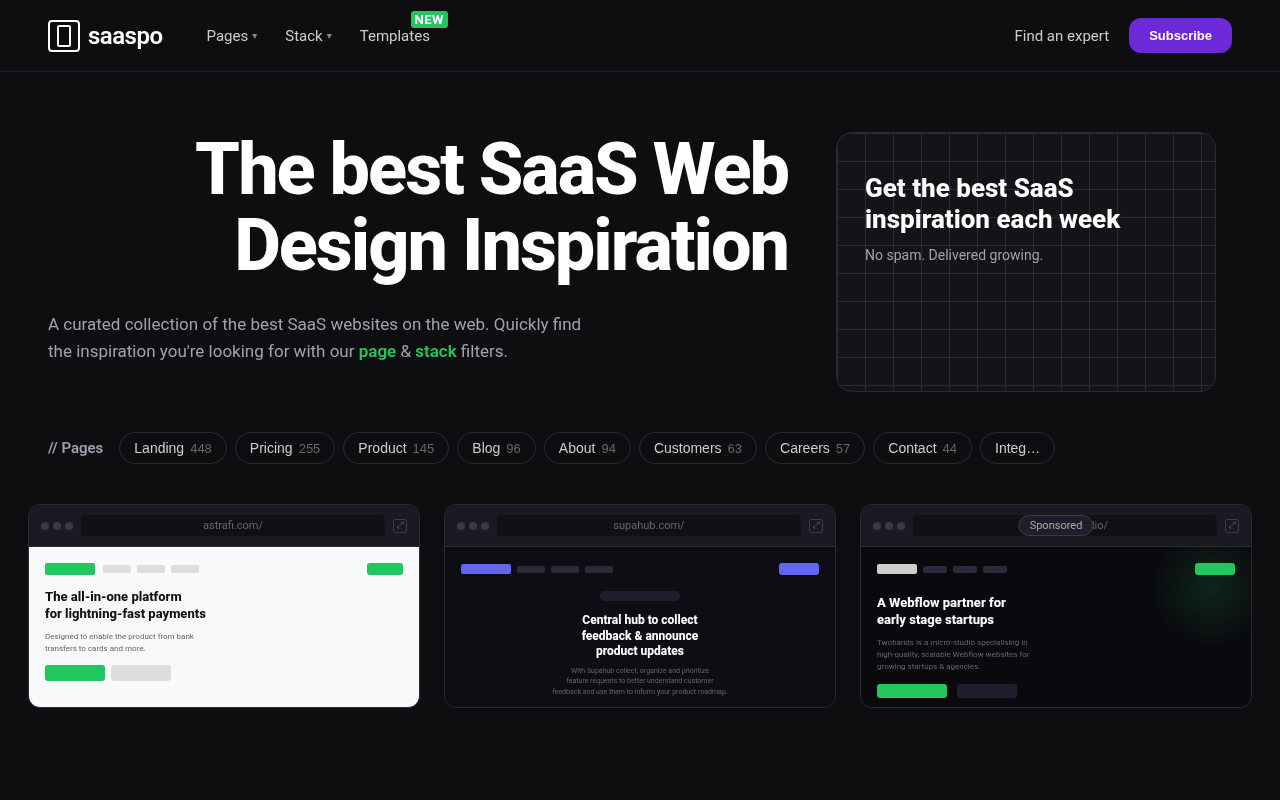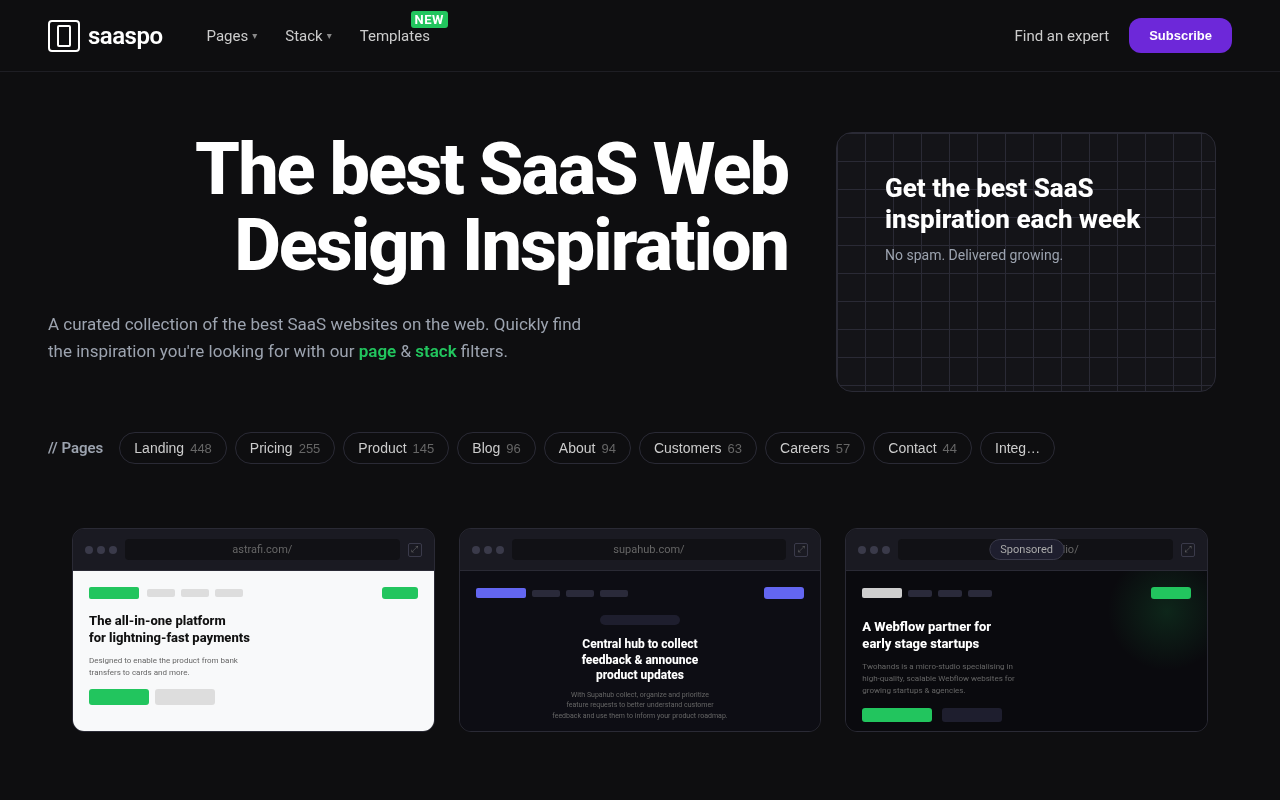--- a/index.html
+++ b/index.html
@@ -143,21 +143,21 @@
     .hero-subtitle a {
       color: #22c55e;
       text-decoration: none;
       font-weight: 600;
     }
     .hero-right {
       width: 380px;
       background: #1a1a22;
       border: 1px solid #2a2a35;
       border-radius: 16px;
-      padding: 40px 48px;
+      padding: 40px 28px;
       
       background-image:
         linear-gradient(#2a2a35 1px, transparent 1px),
         linear-gradient(90deg, #2a2a35 1px, transparent 1px);
       background-size: 28px 28px;
       background-color: #141418;
       min-height: 260px;
     }
     .hero-right-title {
       font-size: 26px;
@@ -206,25 +206,24 @@
       cursor: pointer;
       white-space: nowrap;
     }
     .filter-tag .count {
       color: #666;
       font-size: 13px;
     }
 
     
     .cards-section {
-      padding: 0 72px;
+      padding: 0 28px;
       display: grid;
       grid-template-columns: repeat(3, 1fr);
       gap: 24px;
-      margin-top: 24px;
     }
     .card {
       background: #141418;
       border: 1px solid #2a2a35;
       border-radius: 12px;
       overflow: hidden;
       position: relative;
     }
     .sponsored-badge {
       position: absolute;

